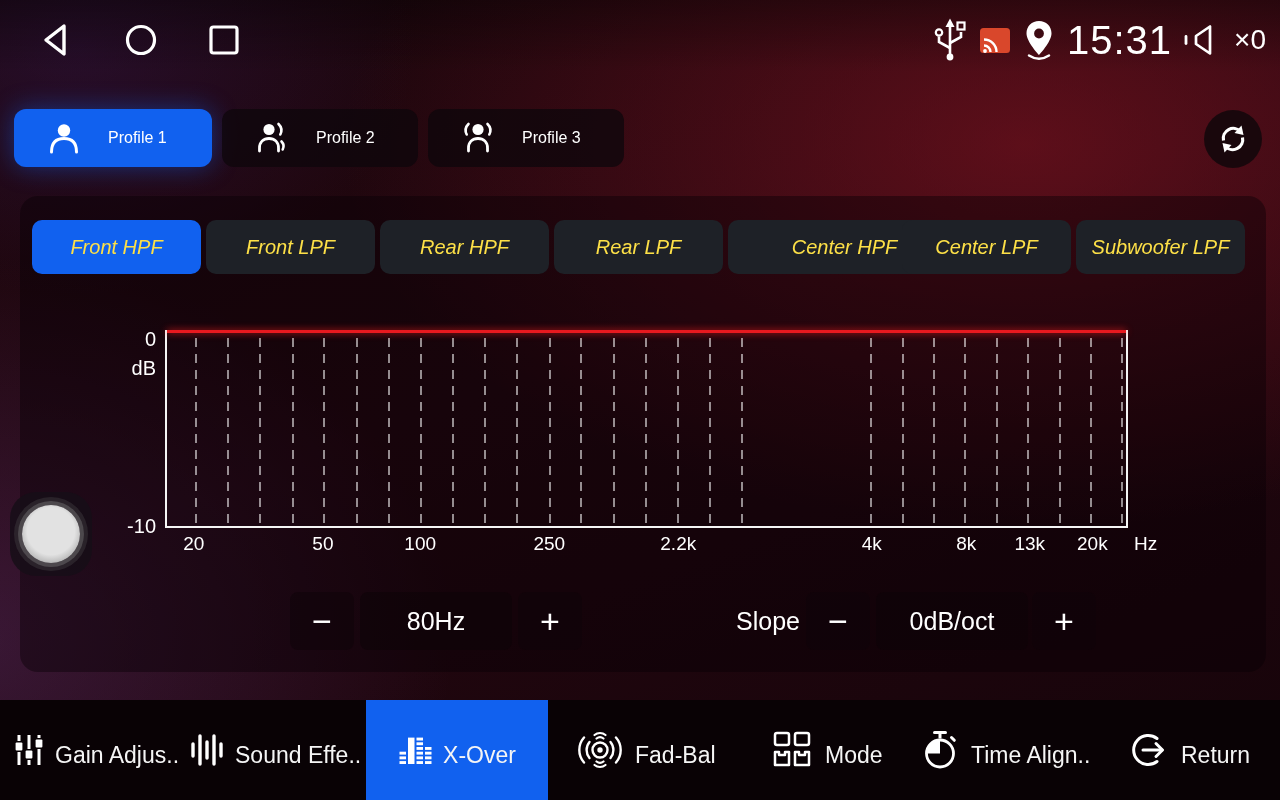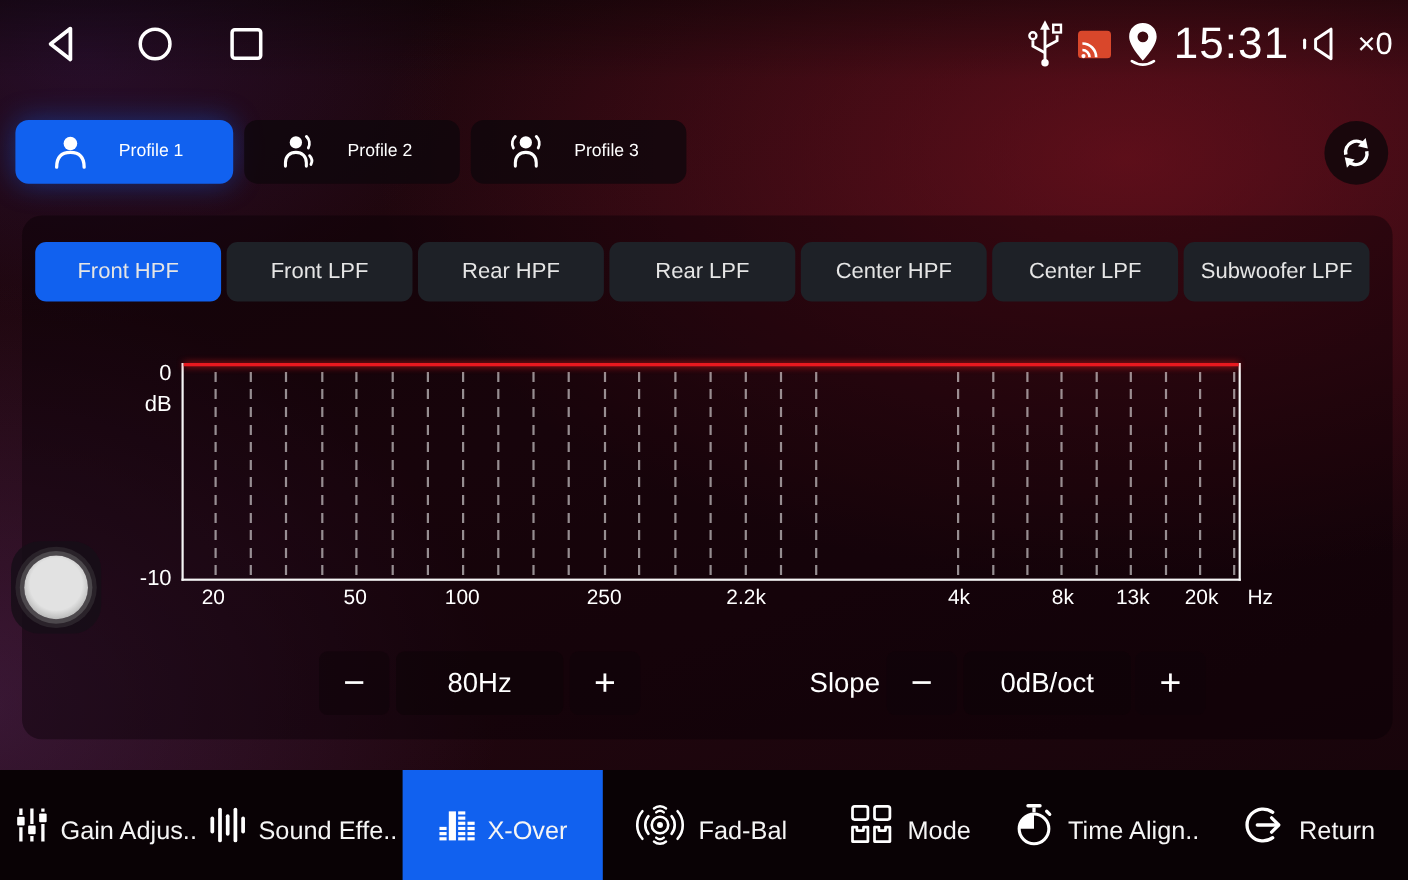--- a/index.html
+++ b/index.html
@@ -30,21 +30,21 @@
   .pbtn.active{background:var(--accent);box-shadow:0 0 26px rgba(17,97,239,0.45);}
   .roundbtn{position:absolute;left:1204px;top:110px;width:58px;height:58px;border-radius:50%;
     background:rgba(16,7,11,0.85);display:flex;align-items:center;justify-content:center;cursor:pointer;}
 
   
   .panel{position:absolute;left:20px;top:196px;width:1246px;height:476px;border-radius:18px;
     background:rgba(6,1,4,0.42);}
 
   
   .ftab{position:absolute;top:220px;width:169px;height:54px;border-radius:10px;background:#1e2127;
-    display:flex;align-items:center;justify-content:center;font-size:20px;color:#e5e5e5;cursor:pointer;}
+    display:flex;align-items:center;justify-content:center;font-size:20px;color:#fde047;cursor:pointer;font-style:italic;}
   .ftab.active{background:var(--accent);}
 
   
   .plot{position:absolute;left:165px;top:330px;width:963px;height:198px;box-sizing:border-box;
     border-left:2.5px solid #f5f5f5;border-bottom:2.5px solid #f5f5f5;border-right:2.5px solid #f5f5f5;}
   .redline{position:absolute;left:0;right:0;top:0;height:3px;background:var(--chart-line);
     box-shadow:0 0 7px rgba(255,30,30,0.85);}
   .gridwrap{position:absolute;left:0;right:0;top:8px;bottom:2px;}
   .gridline{position:absolute;top:0;bottom:0;width:2px;transform:translateX(-50%);
     background:repeating-linear-gradient(to bottom, rgba(255,255,255,0.55) 0 9px, rgba(255,255,255,0) 9px 16px);}
@@ -181,21 +181,21 @@
     </div>
   <div class="ftab" style="left:380px;">
       <span>Rear HPF</span>
     </div>
   <div class="ftab" style="left:206px;">
       <span>Front LPF</span>
     </div>
   <div class="ftab" style="left:554px;">
       <span>Rear LPF</span>
     </div>
-  <div class="ftab" style="left:728px;">
+  <div class="ftab" style="left:728px;padding-left:32px;">
       <span>Center HPF</span>
     </div>
   <div class="ftab" style="left:902px;">
       <span>Center LPF</span>
     </div>
   <div class="ftab" style="left:1076px;">
       <span>Subwoofer LPF</span>
     </div>
 
   <div class="ylab" style="top:327px;">0</div>

